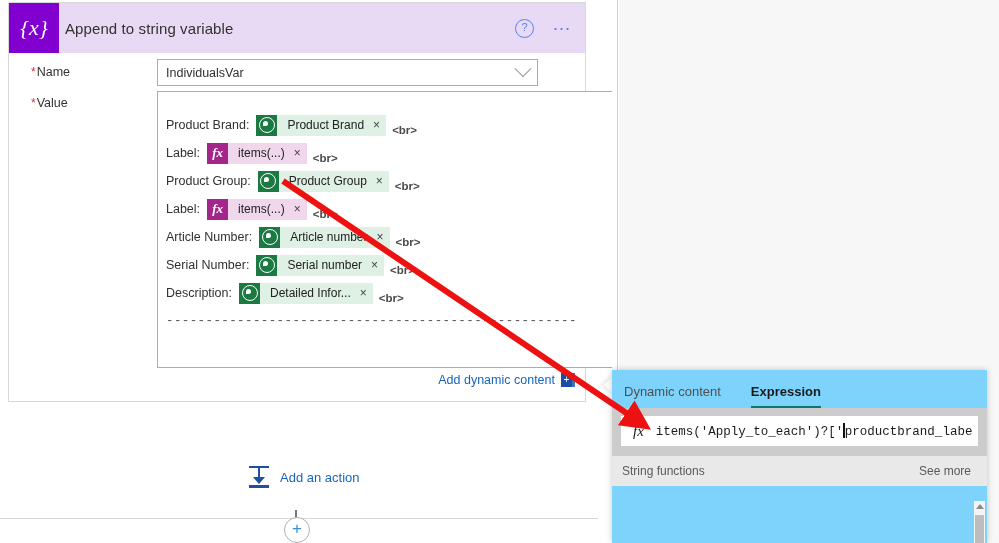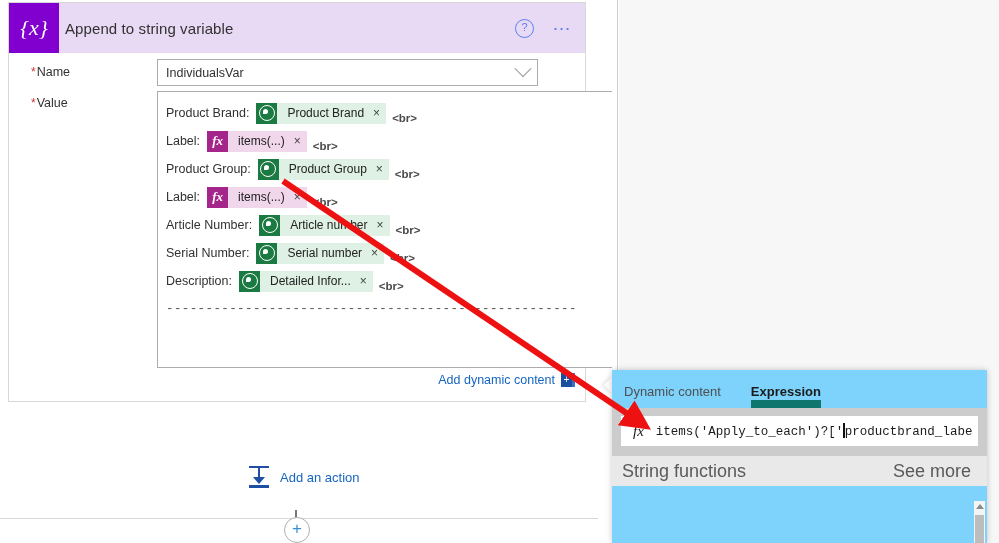--- a/index.html
+++ b/index.html
@@ -122,21 +122,21 @@
     transform: rotate(45deg) translate(-3px,-3px);
   }
 
   .value-box {
     position: absolute;
     left: 148px; top: 88px;
     width: 509px; height: 277px;
     border: 1px solid #acacac;
     box-sizing: border-box;
     background: #fff;
-    padding: 7px 8px 0 8px;
+    padding: 19px 8px 0 8px;
     overflow: hidden;
   }
 
   .vline {
     display: flex;
     align-items: center;
     height: 28px;
     white-space: nowrap;
   }
   .vtext {
@@ -325,21 +325,21 @@
     box-sizing: border-box;
   }
   .dyn-tab {
     font-size: 13px;
     color: #4f4f4f;
     padding-bottom: 9px;
   }
   .dyn-tab.active {
     color: #1b1b1b;
     font-weight: bold;
-    border-bottom: 8px solid #0f766e;
+    border-bottom: 2px solid #0f766e;
   }
   .expr-area {
     background: #cccccc;
     padding: 8px 9px 10px 9px;
   }
   .expr-input {
     background: #ffffff;
     height: 30px;
     display: flex;
     align-items: center;
@@ -380,21 +380,21 @@
     border: none;
     font-family: "Liberation Sans", sans-serif;
   }
   .func-row {
     display: flex;
     align-items: center;
     justify-content: space-between;
     height: 30px;
     padding: 0 16px 0 10px;
     background: #e9e9e9;
-    font-size: 18px;
+    font-size: 12px;
     color: #5a5a5a;
   }
   .see-more { color: #5a5a5a; }
 
   .panel-scroll {
     position: absolute;
     right: 2px; top: 131px;
     width: 11px; height: 42px;
     background: #f4f4f4;
   }

